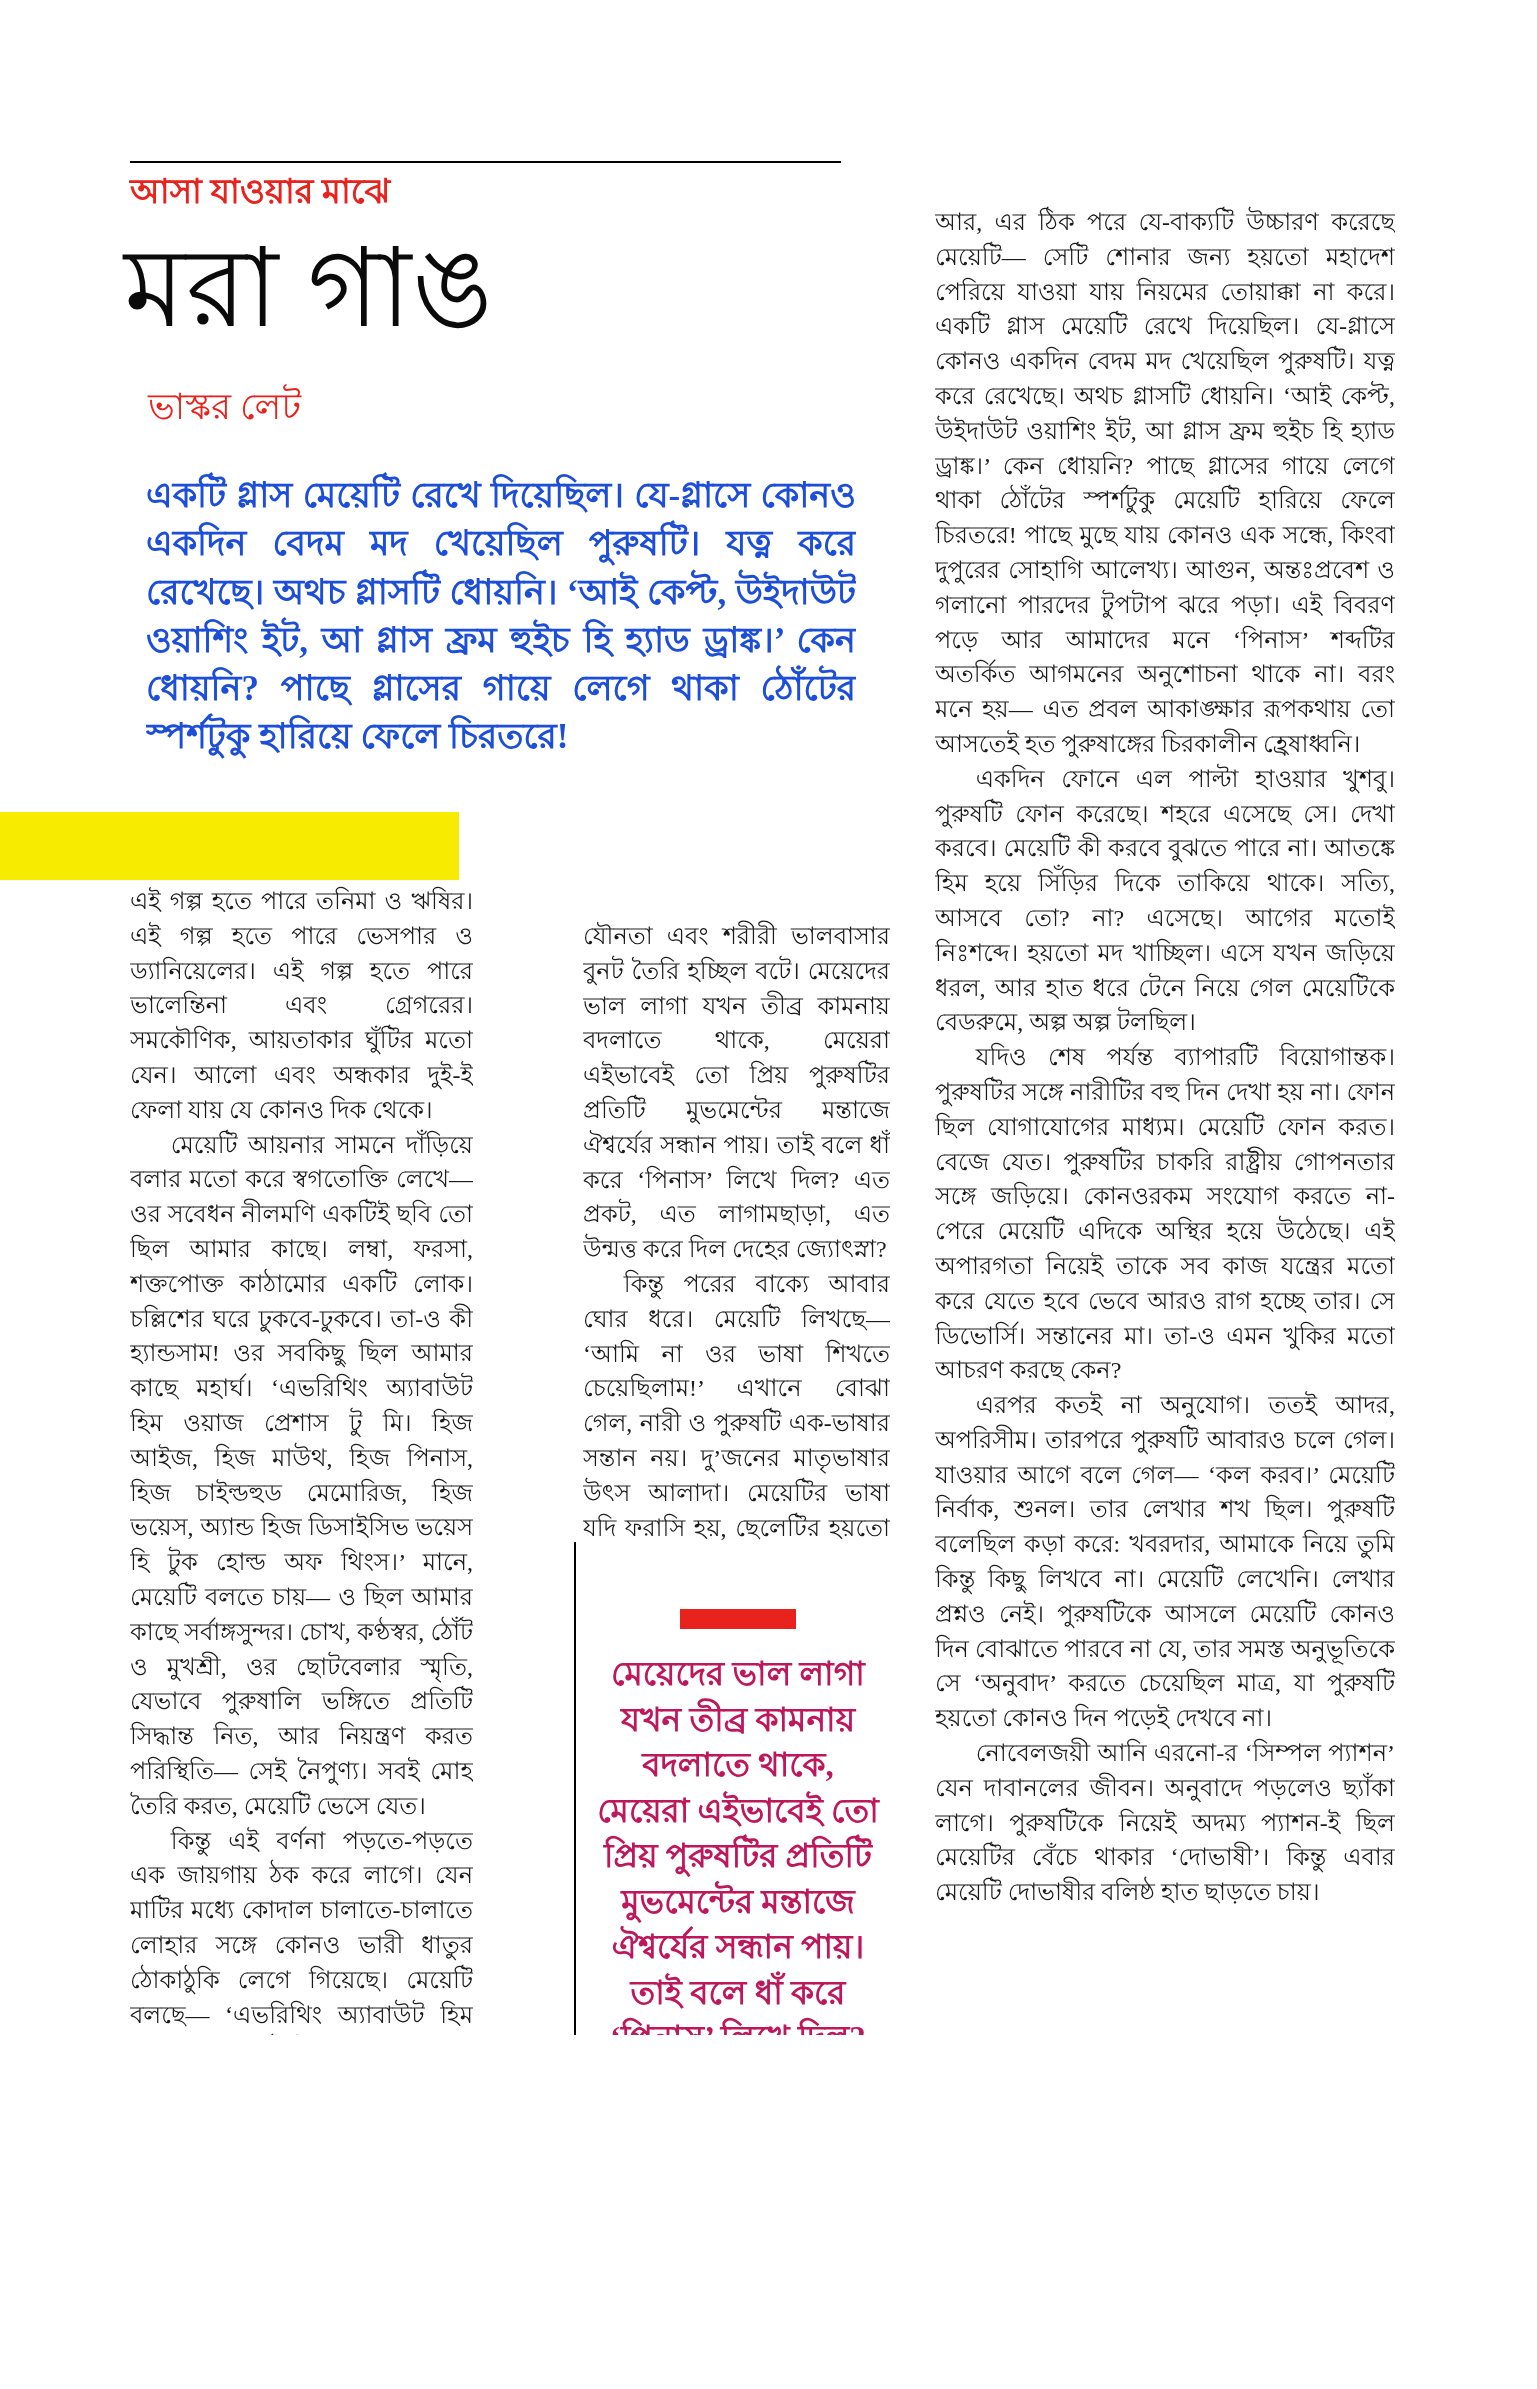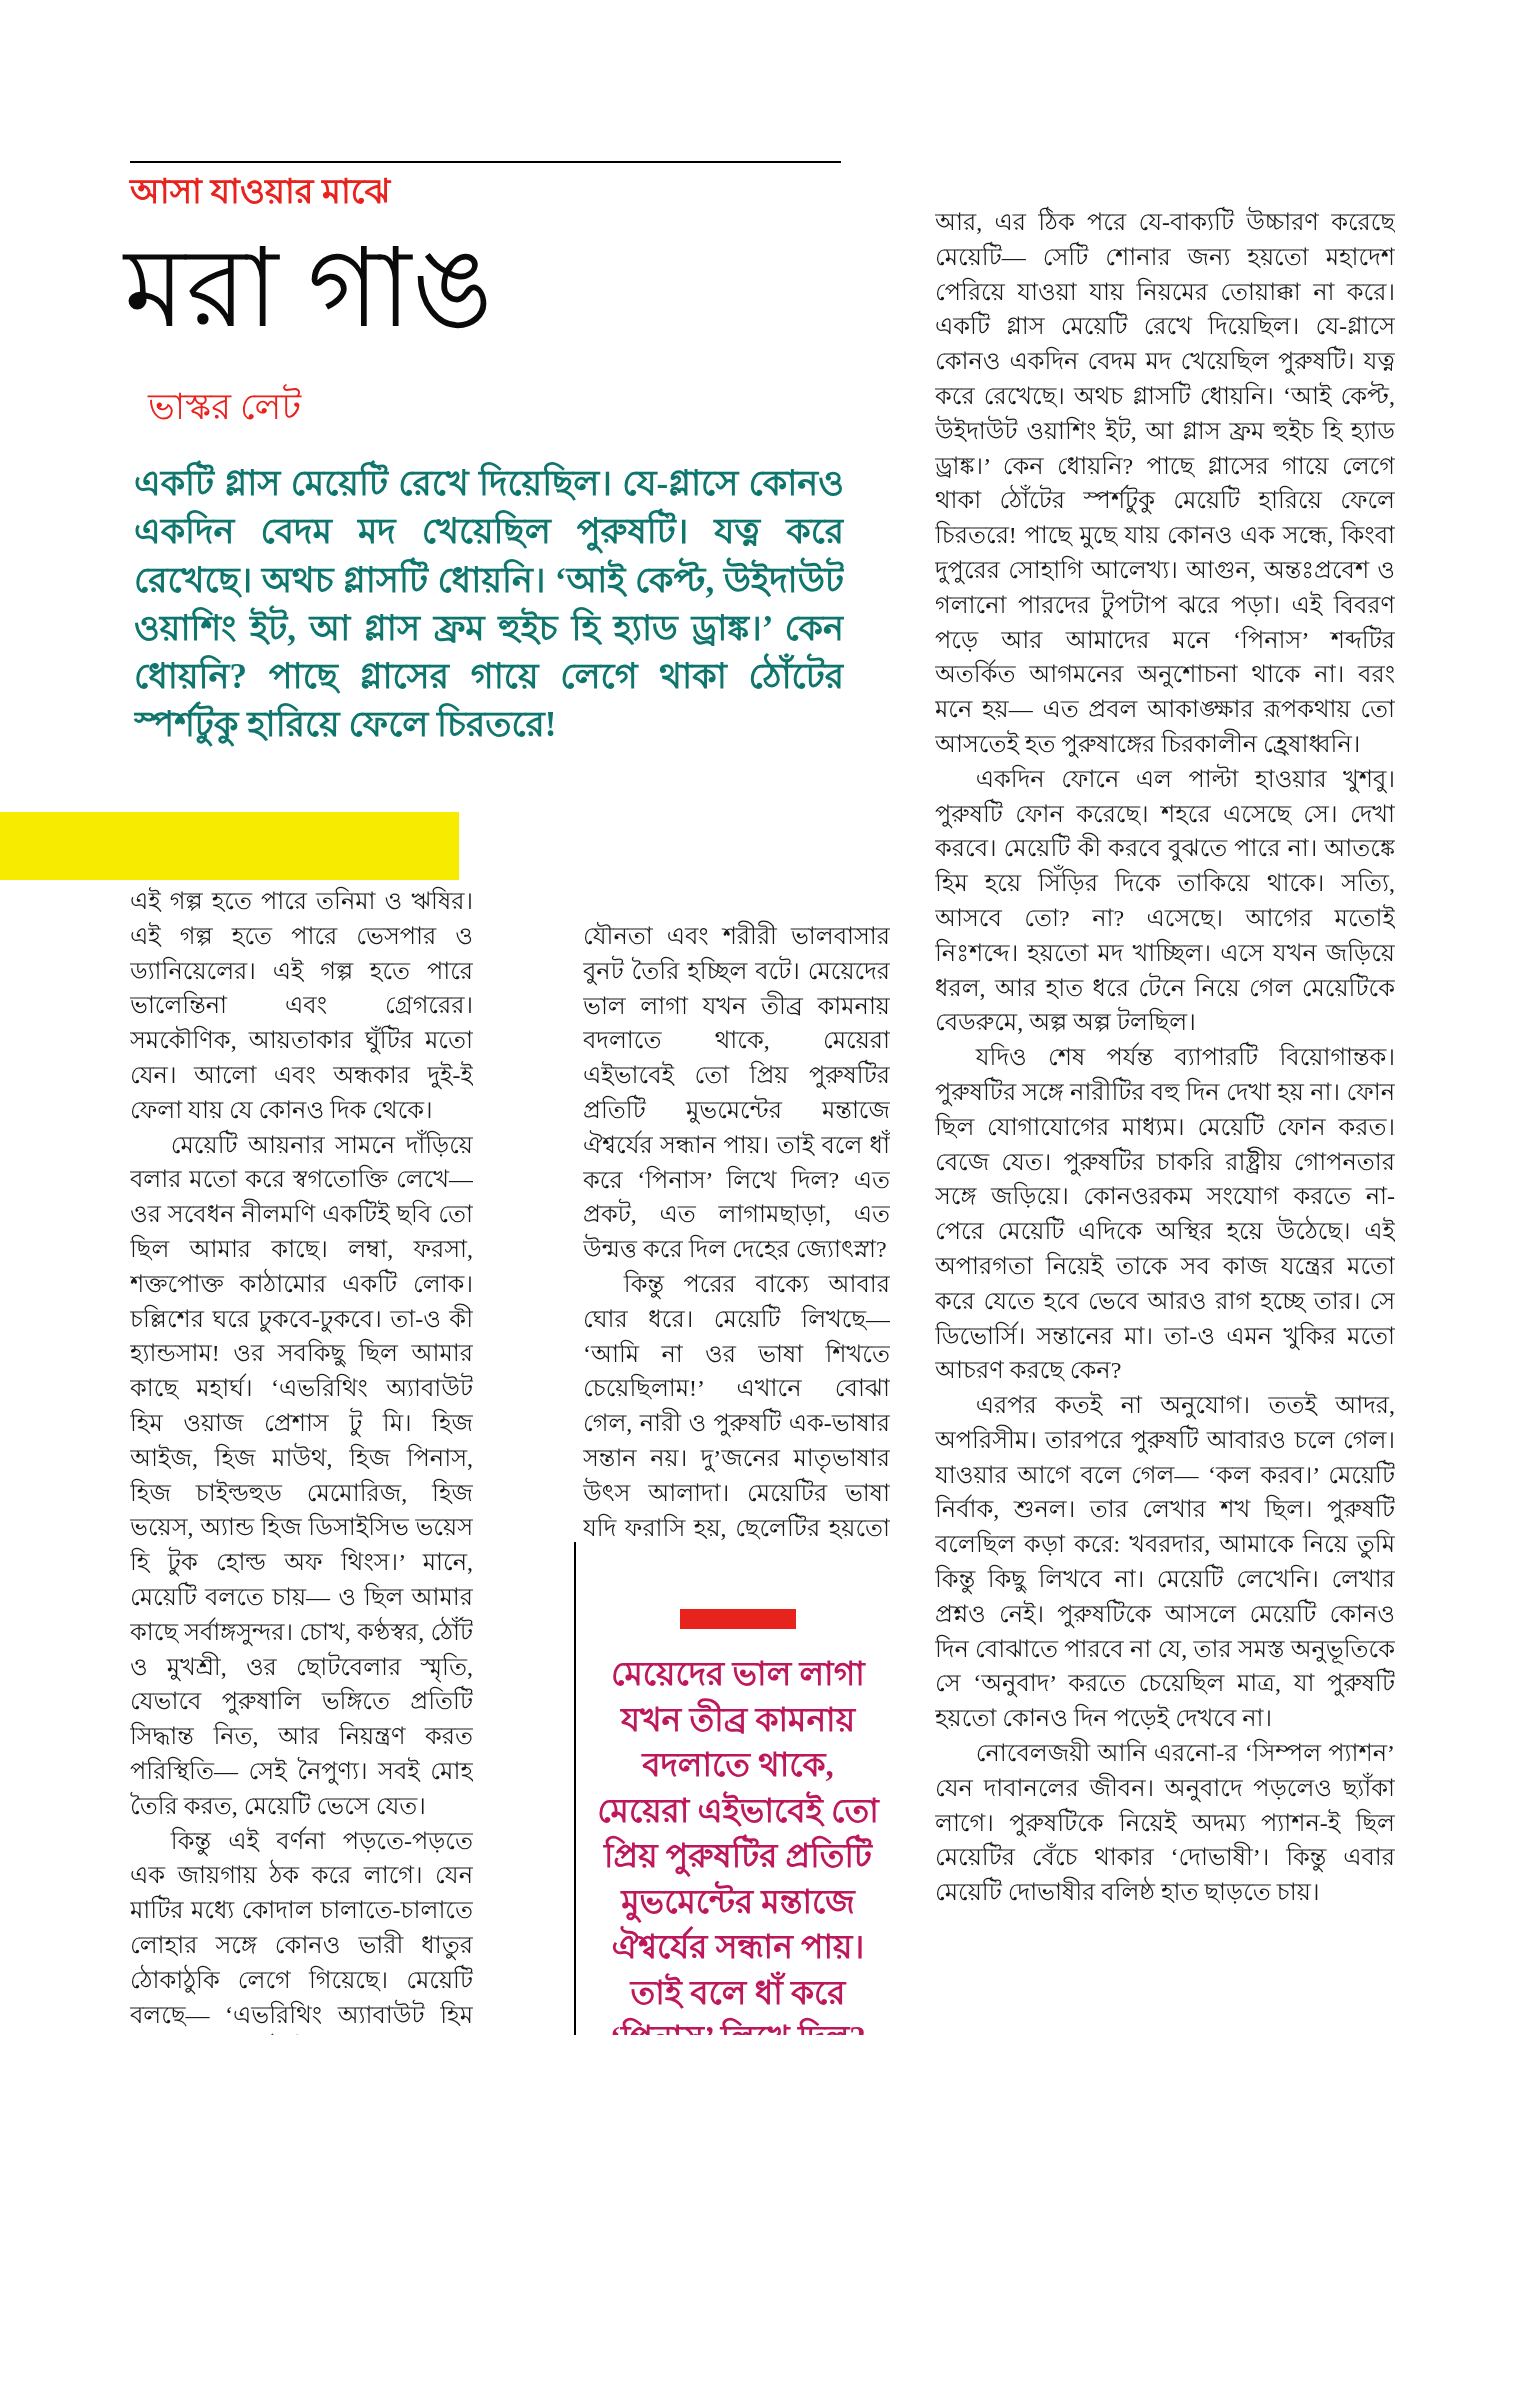--- a/index.html
+++ b/index.html
@@ -26,24 +26,24 @@
     position:absolute;left:124px;top:229px;margin:0;
     font-size:110px;font-weight:400;line-height:1.1;
     color:#0a0a0a;white-space:nowrap;letter-spacing:0.8px;
   }
   .author{
     position:absolute;left:148px;top:386px;
     font-size:36px;font-weight:400;line-height:1.2;
     color:var(--accent-red);
   }
   .intro{
-    position:absolute;left:130px;top:456px;margin:4px;
+    position:absolute;left:130px;top:456px;margin:16px;
     width:710px;height:333px;overflow:hidden;
     font-size:35px;font-weight:700;line-height:1.38;
-    text-align:justify;color:#0f766e;
+    text-align:justify;color:#1d4ed8;
   }
   .yellow-bar{
     position:absolute;left:0;top:812px;
     width:459px;height:68px;
     background:var(--highlight-yellow);
   }
   .col{
     position:absolute;
     font-size:24px;line-height:1.45;
     text-align:justify;color:#1b1b1b;

